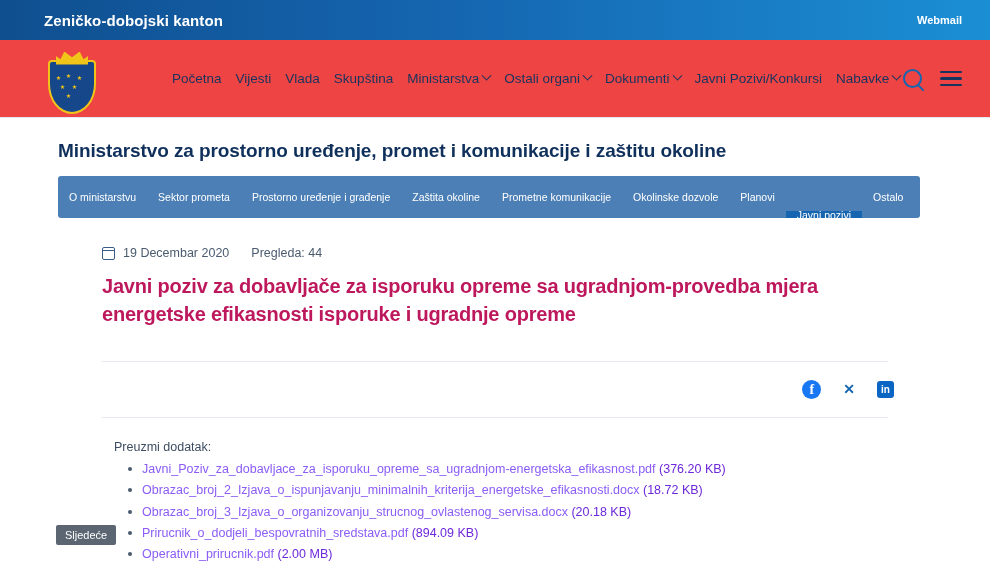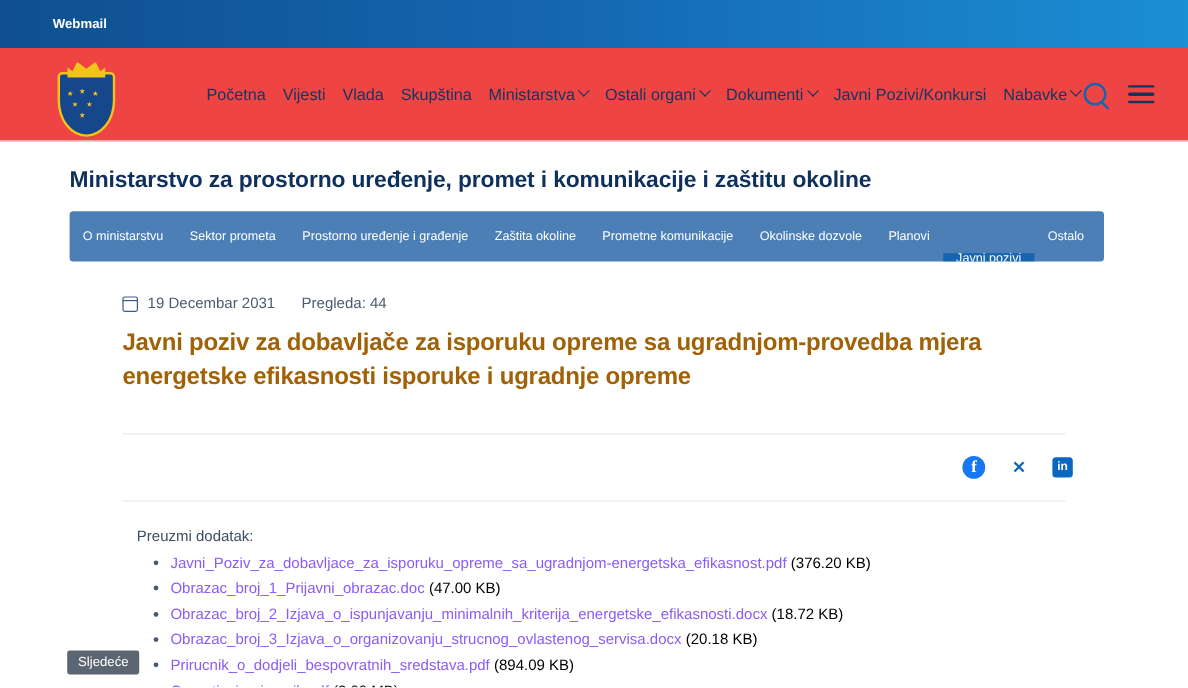--- a/index.html
+++ b/index.html
@@ -188,21 +188,21 @@
     width: 13px; height: 1.5px;
     background: #3b5c86;
   }
   .meta .views { margin-left: 14px; }
 
   .article-title {
     margin: 12px 58px 0 58px;
     font-size: 20px;
     line-height: 1.42;
     font-weight: bold;
-    color: #a16207;
+    color: #be185d;
     letter-spacing: -.2px;
   }
 
   .rule {
     margin: 32px 58px 0 58px;
     border-top: 1px solid #e6e9ee;
   }
 
   .share {
     display: flex;
@@ -262,41 +262,42 @@
     left: 0; top: 7px;
     width: 4px; height: 4px;
     border-radius: 50%;
     background: #4a5b70;
   }
   ul.files a {
     color: #8b5cf6;
     text-decoration: none;
     cursor: pointer;
   }
-  ul.files .size { color: #000000; }
+  ul.files .size { color: #6d28d9; }
 
   .next-btn {
     position: absolute;
-    left: 56px; bottom: 11px;
+    left: 56px; bottom: 28px;
     background: #5b6672;
     color: #ffffff;
     font-size: 11px;
     padding: 4px 9px;
     border-radius: 2px;
     border: none;
     cursor: pointer;
     font-family: "Liberation Sans", sans-serif;
   }
 </style>
 </head>
 <body>
 
 <div class="page">
 
   <div class="topbar">
+    <div class="topbar-title">Zeničko-dobojski kanton</div>
     <a class="topbar-link" href="#">Webmail</a>
   </div>
 
   <div class="header">
     <div class="crest">
       <div class="shield"></div>
       <div class="crown"></div>
       <div class="stars">
         <div class="star" style="left:2px;  top:2px;"></div>
         <div class="star" style="left:12px; top:0px;"></div>
@@ -362,21 +363,21 @@
       <div class="tab">Zaštita okoline</div>
       <div class="tab">Prometne komunikacije</div>
       <div class="tab">Okolinske dozvole</div>
       <div class="tab">Planovi</div>
       <div class="tab active">Javni pozivi</div>
       <div class="tab">Ostalo</div>
     </div>
 
     <div class="meta">
       <span class="cal-icon"></span>
-      <span>19 Decembar 2031</span>
+      <span>19 Decembar 2020</span>
       <span class="views">Pregleda: 44</span>
     </div>
 
     <h2 class="article-title">Javni poziv za dobavljače za isporuku opreme sa ugradnjom-provedba mjera energetske efikasnosti isporuke i ugradnje opreme</h2>
 
     <div class="rule"></div>
 
     <div class="share">
       <span class="si si-fb">f</span>
       <span class="si si-x">✕</span>
@@ -384,24 +385,20 @@
     </div>
 
     <div class="rule2"></div>
 
     <div class="attach-label">Preuzmi dodatak:</div>
 
     <ul class="files">
       <li>
         <a href="#">Javni_Poziv_za_dobavljace_za_isporuku_opreme_sa_ugradnjom-energetska_efikasnost.pdf</a>
         <span class="size">(376.20 KB)</span>
-      </li>
-      <li>
-        <a href="#">Obrazac_broj_1_Prijavni_obrazac.doc</a>
-        <span class="size">(47.00 KB)</span>
       </li>
       <li>
         <a href="#">Obrazac_broj_2_Izjava_o_ispunjavanju_minimalnih_kriterija_energetske_efikasnosti.docx</a>
         <span class="size">(18.72 KB)</span>
       </li>
       <li>
         <a href="#">Obrazac_broj_3_Izjava_o_organizovanju_strucnog_ovlastenog_servisa.docx</a>
         <span class="size">(20.18 KB)</span>
       </li>
       <li>

